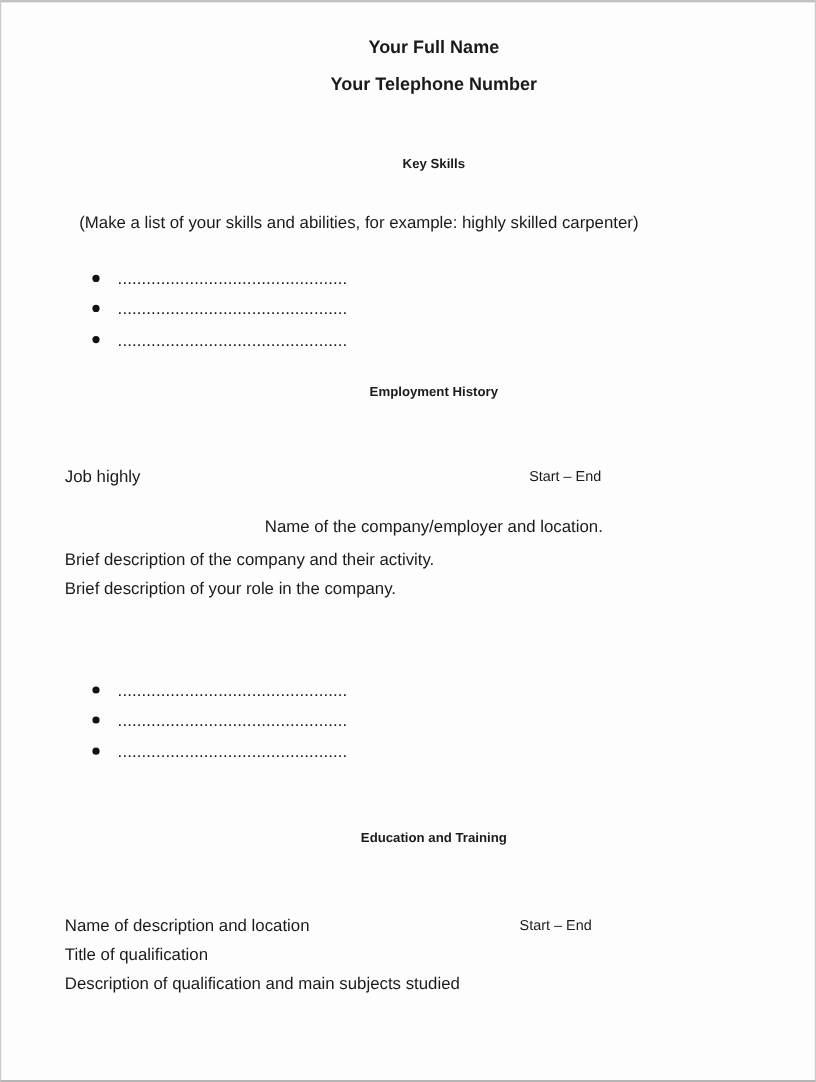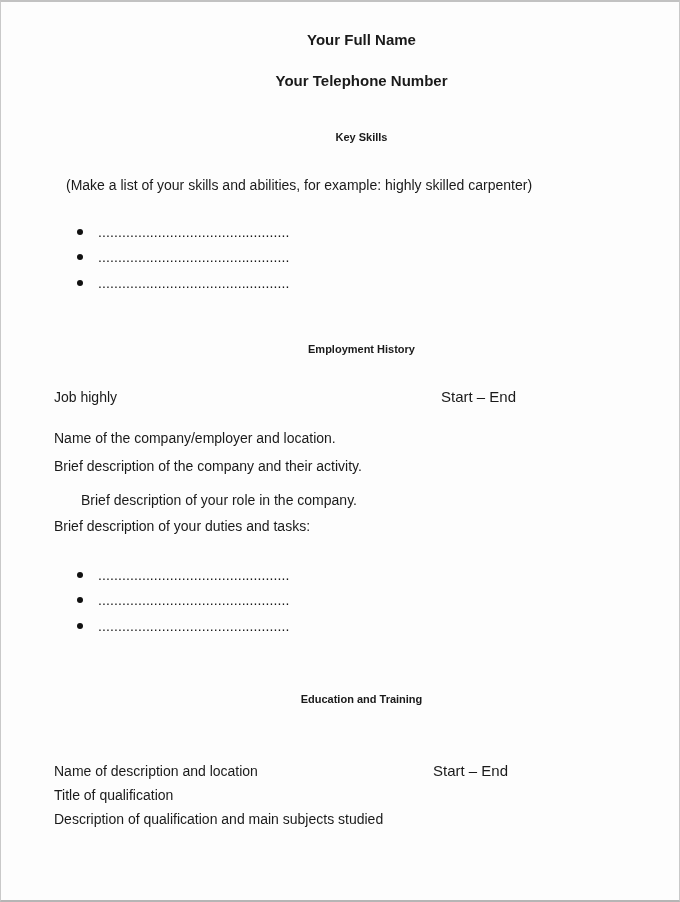--- a/index.html
+++ b/index.html
@@ -34,21 +34,21 @@
   .name-line {
     font-size: 15px;
     font-weight: bold;
   }
   .heading {
     font-size: 11px;
     font-weight: bold;
   }
   .date-col {
     position: absolute;
-    font-size: 15px;
+    font-size: 12px;
     line-height: 18px;
     white-space: nowrap;
   }
   .bullet-row {
     position: absolute;
     left: 76px;
     height: 26px;
     display: flex;
     align-items: center;
   }
@@ -65,48 +65,47 @@
     letter-spacing: 0.1px;
     color: #161616;
   }
 </style>
 </head>
 <body>
 
 <div class="page">
 
   <div class="line center name-line" style="top:29px;">Your Full Name</div>
-  <div class="line center name-line" style="top:70px;">Your Telephone Number</div>
+  <div class="line center name-line" style="top:60px;">Your Telephone Number</div>
 
   <div class="line center heading" style="top:126px;">Key Skills</div>
   <div class="line" style="top:174px;margin-left:12px;">(Make a list of your skills and abilities, for example: highly skilled carpenter)</div>
 
   <div class="bullet-row" style="top:217px;">
     <span class="bullet-dot"></span>
     <span class="dots">................................................</span>
   </div>
   <div class="bullet-row" style="top:242px;">
     <span class="bullet-dot"></span>
     <span class="dots">................................................</span>
   </div>
   <div class="bullet-row" style="top:268px;">
     <span class="bullet-dot"></span>
     <span class="dots">................................................</span>
   </div>
 
-  <div class="line center heading" style="top:338px;">Employment History</div>
+  <div class="line center heading" style="top:316px;">Employment History</div>
 
   <div class="line" style="top:386px;">Job highly</div>
   <div class="date-col" style="top:386px; left:440px;">Start – End</div>
 
-  <div class="line" style="top:427px;">Name of the company/employer and location.</div>
+  <div class="line" style="top:427px;text-align:center;">Name of the company/employer and location.</div>
   <div class="line" style="top:455px;">Brief description of the company and their activity.</div>
-  <div class="line" style="top:489px;margin-left:27px;">Brief description of your role in the company.</div>
+  <div class="line" style="top:479px;">Brief description of your role in the company.</div>
 
-  <div class="line" style="top:515px;">Brief description of your duties and tasks:</div>
 
   <div class="bullet-row" style="top:560px;">
     <span class="bullet-dot"></span>
     <span class="dots">................................................</span>
   </div>
   <div class="bullet-row" style="top:585px;">
     <span class="bullet-dot"></span>
     <span class="dots">................................................</span>
   </div>
   <div class="bullet-row" style="top:611px;">

